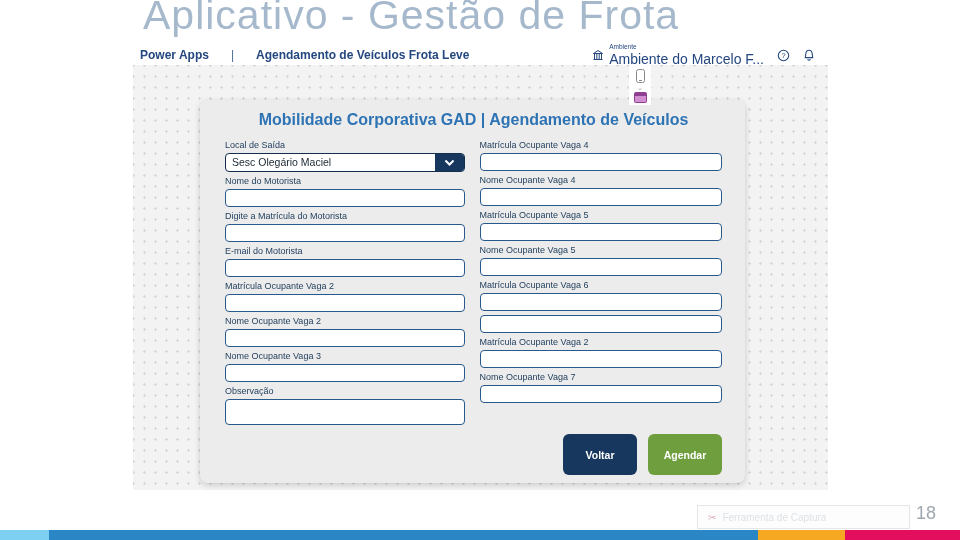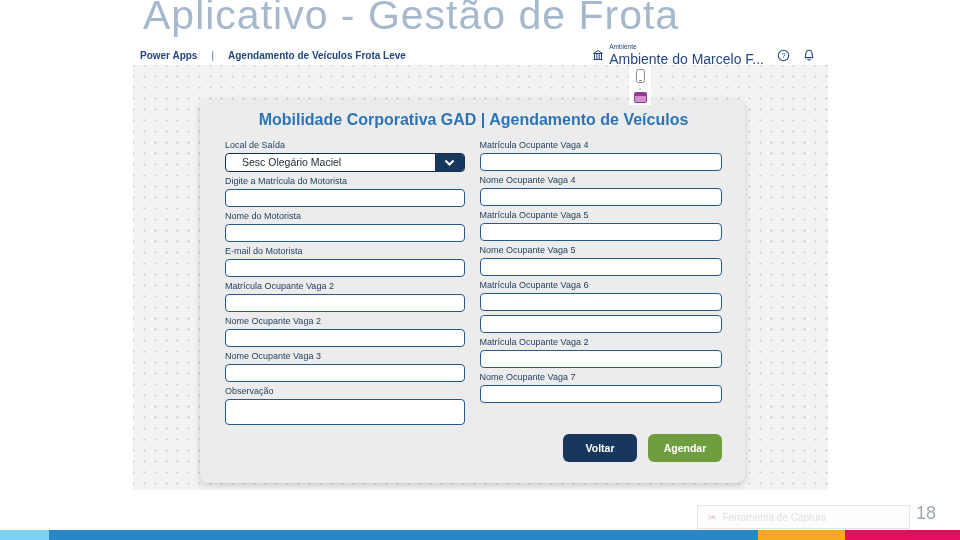--- a/index.html
+++ b/index.html
@@ -10,21 +10,21 @@
   
   .slide-title { position:absolute; left:143px; top:-8px; font-size:41px; font-weight:400;
                  letter-spacing:1px; color:#a6b9cc; white-space:nowrap; }
 
   
   .screenshot { position:absolute; left:133px; top:45px; width:695px; height:445px; background:#fff; }
 
   
   .pa-header { position:relative; height:20px; background:#ffffff; display:flex;
                align-items:center; justify-content:space-between; padding:0 13px 0 7px; }
-  .pa-left { display:flex; align-items:center; gap:14px; font-size:10px; font-weight:bold; color:#24477f; white-space:nowrap; }
+  .pa-left { display:flex; align-items:center; gap:22px; font-size:12px; font-weight:bold; color:#24477f; white-space:nowrap; }
   .pa-sep { font-weight:400; color:#4a6a96; }
   .pa-right { display:flex; align-items:center; gap:13px; }
   .env-group { display:flex; align-items:center; gap:5px; }
   .env-text { display:flex; flex-direction:column; line-height:1; }
   .env-label { font-size:6.5px; color:#24477f; }
   .env-value { font-size:14px; color:#24477f; margin-top:1px; white-space:nowrap; }
   .hdr-icon { display:flex; align-items:center; justify-content:center; }
 
   
   .canvas { position:relative; height:425px; background-color:#f3f3f3;
@@ -51,25 +51,25 @@
   .col-left  { width:242px; }
   .col-right { width:245px; }
 
   .field { margin-bottom:4px; }
   .field-label { font-size:9px; line-height:11px; color:#1d3b5a; margin-bottom:2px; white-space:nowrap; }
   .tbox { height:18px; background:#ffffff; border:1.5px solid #28598c; border-radius:4px;
           font-size:10.5px; color:#1a2733; padding:0 6px; line-height:15px; }
   .tbox.textarea { height:26px; }
   .dropdown { height:19px; background:#ffffff; border:1.5px solid #142f4e; border-radius:4px;
               display:flex; align-items:stretch; overflow:hidden; }
-  .dd-value { flex:1; font-size:10.5px; color:#1a2733; padding:2px 8px 0 6px;margin-left:10px; }
+  .dd-value { flex:1; font-size:10.5px; color:#1a2733; padding:2px 8px 0 6px; }
   .dd-btn { width:29px; background:#17375e; display:flex; align-items:center; justify-content:center; }
 
   .btn-row { position:absolute; top:334px; right:23px; display:flex; gap:11px; }
-  .btn { width:74px; height:28px; border-radius:6px; display:flex; align-items:center;
+  .btn { width:74px; height:41px; border-radius:6px; display:flex; align-items:center;
          justify-content:center; font-size:10.5px; font-weight:bold; color:#fff; cursor:pointer; }
   .btn-voltar  { background:#17375e; }
   .btn-agendar { background:#6f9e3e; }
 
   
   .capture-box { position:absolute; left:697px; top:505px; width:213px; height:24px;
                  background:#fdfdfd; border:1px solid #e3e6e9; display:flex; align-items:center;
                  gap:6px; padding-left:10px; }
   .capture-ic { font-size:10px; color:#d9aebb; }
   .capture-label { font-size:10px; color:#dde2e6; }
@@ -142,25 +142,25 @@
                 <div class="dropdown">
                   <span class="dd-value">Sesc Olegário Maciel</span>
                   <span class="dd-btn">
                     <svg width="13" height="13" viewBox="0 0 16 16">
                       <path d="M3 5.5 L8 10.5 L13 5.5" fill="none" stroke="#ffffff" stroke-width="2.4"></path>
                     </svg>
                   </span>
                 </div>
               </div>
               <div class="field">
+                <div class="field-label">Nome do Motorista</div>
+                <div class="tbox"></div>
+              </div>
+              <div class="field">
                 <div class="field-label">Digite a Matrícula do Motorista</div>
-                <div class="tbox"></div>
-              </div>
-              <div class="field">
-                <div class="field-label">Nome do Motorista</div>
                 <div class="tbox"></div>
               </div>
               <div class="field">
                 <div class="field-label">E-mail do Motorista</div>
                 <div class="tbox"></div>
               </div>
               <div class="field">
                 <div class="field-label">Matrícula Ocupante Vaga 2</div>
                 <div class="tbox"></div>
               </div>

